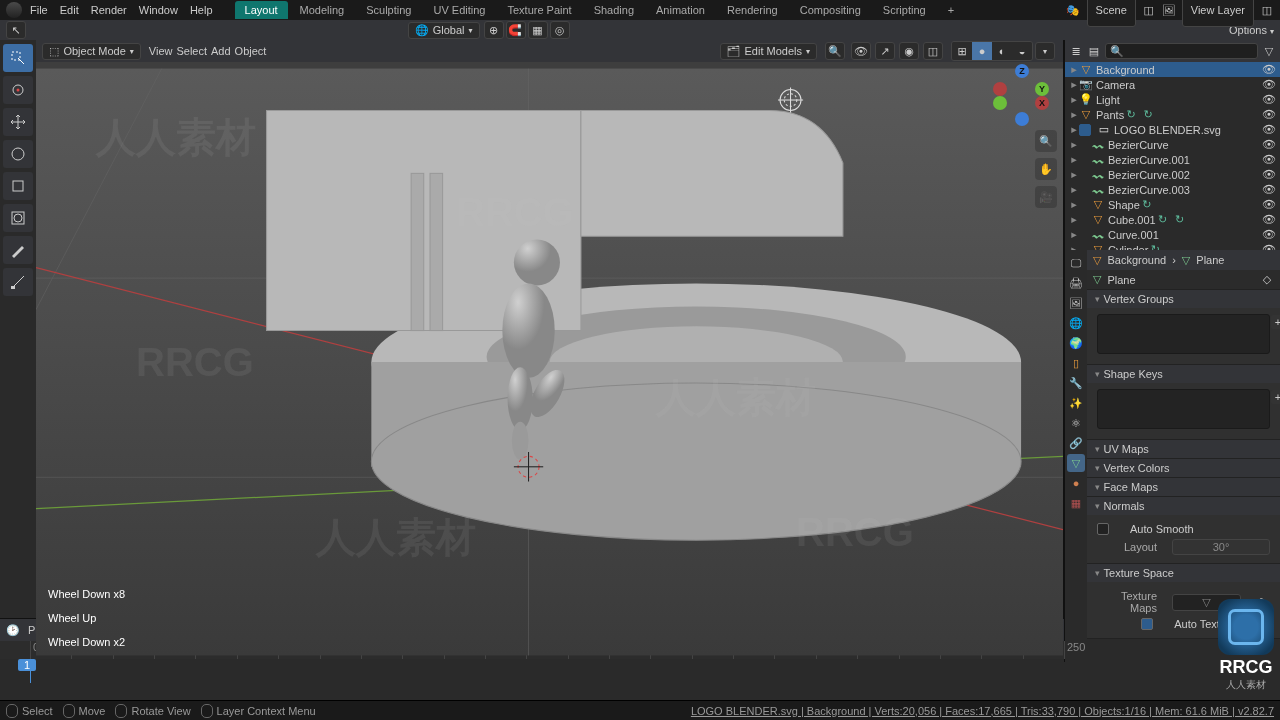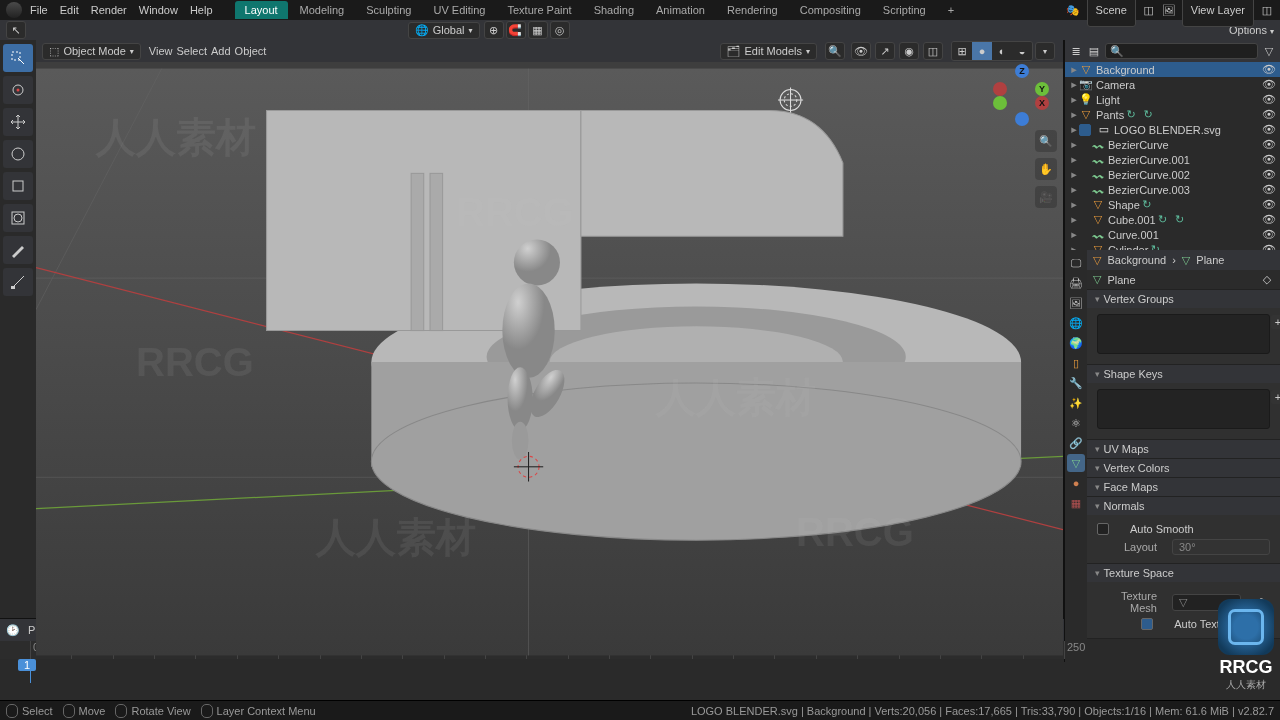--- a/index.html
+++ b/index.html
@@ -64,39 +64,39 @@
   .prop-header { background:#333438; height:20px; display:flex; align-items:center; padding:0 6px; gap:6px;}
   .prop-sub { background:#2b2b2b; height:20px; display:flex; align-items:center; padding:0 6px; gap:6px; border-bottom:1px solid #222;}
   .panel-section { border-bottom:1px solid #222; }
   .panel-head { background:#333438; padding:3px 8px; cursor:pointer; display:flex; align-items:center;}
   .panel-head::before{ content:"▾"; font-size:9px; margin-right:4px; color:#888;}
   .panel-content { padding:6px 10px; background:#303030; }
   .list-box { background:#232323; border:1px solid #1a1a1a; border-radius:3px; height:40px; margin-bottom:4px; position:relative;}
   .list-box .plus { position:absolute; right:-16px; top:0; width:14px; height:14px; background:#333; border-radius:2px; display:flex; align-items:center; justify-content:center;}
   .field-row { display:flex; align-items:center; gap:15px; padding:2px 0;}
   .field-label { flex:0 0 60px; text-align:right; color:#aaa;}
-  .num-field { flex:1; background:#333; border:1px solid #444; border-radius:3px; padding:1px 6px; text-align:left; color:#888;}
+  .num-field { flex:1; background:#333; border:1px solid #444; border-radius:3px; padding:1px 6px; text-align:center; color:#888;}
   .chk { width:12px;height:12px;border:1px solid #666;border-radius:2px;display:inline-block;margin-right:6px;background:#222;}
   
   .dopesheet { position:absolute; left:0; right:216px; bottom:38px; height:64px; background:#232323; border-top:1px solid #111;}
   .dope-header { height:22px; display:flex; align-items:center; padding:0 6px; gap:8px; background:#333438;}
   .transport { display:flex; align-items:center; gap:2px; margin:0 auto;}
   .transport .tb { width:18px;height:16px;display:flex;align-items:center;justify-content:center;color:#ccc;cursor:pointer;}
   .frame-fields { display:flex; align-items:center; gap:4px; margin-left:auto;}
   .ff { background:#2b2b2b; border:1px solid #444; border-radius:3px; padding:1px 6px; min-width:36px; text-align:right;}
   .timeline-ruler { height:18px; background:#2c2c2c; display:flex; align-items:center; font-size:10px; color:#888; position:relative;}
   .timeline-ruler .tick { position:absolute; top:0; height:100%; border-left:1px solid #444; padding-left:2px;}
   .timeline-body { height:24px; background:#2a2a2a; position:relative;}
   .playhead { position:absolute; top:0; bottom:0; width:1px; background:#4a90d9; }
   .playhead-badge { position:absolute; top:0; left:-12px; background:#4a90d9; color:#fff; padding:0 6px; border-radius:2px;}
   
   .status-bar { position:absolute; bottom:0; left:0; right:0; height:20px; background:#1a1a1a; border-top:1px solid #000; display:flex; align-items:center; padding:0 6px; gap:10px; }
   .status-bar .sb { display:flex; align-items:center; gap:4px; color:#999;}
   .mouse-ic { width:12px;height:14px;border:1px solid #666;border-radius:5px;}
-  .status-info { margin-left:auto; color:#999;}
+  .status-info { margin-left:auto; color:#999;text-decoration:underline;}
   
   .corner-logo { position:absolute; right:6px; bottom:28px; z-index:50; text-align:center; }
   .corner-logo .hex { width:56px;height:56px;border-radius:12px; background:radial-gradient(circle,#2d6fa8 30%,#123a5a 80%); margin:0 auto; position:relative;}
   .corner-logo .hex::after{content:"";position:absolute;inset:10px;border:3px solid #6bb6ee;border-radius:7px;transform:rotate(0deg);}
   .corner-logo .txt { color:#fff; font-weight:bold; font-size:18px; margin-top:2px;}
   .corner-logo .sub { color:#aaa; font-size:10px;}
   svg { display:block; }
 </style>
 </head>
 <body>
@@ -298,20 +298,25 @@
     </div>
 
     <div class="watermark" style="top:70px;left:60px">人人素材</div>
     <div class="watermark" style="top:150px;left:420px">RRCG</div>
     <div class="watermark" style="top:300px;left:100px">RRCG</div>
     <div class="watermark" style="top:330px;left:620px">人人素材</div>
     <div class="watermark" style="top:470px;left:280px">人人素材</div>
     <div class="watermark" style="top:470px;left:760px">RRCG</div>
 
 
+    <div class="key-log">
+      <div>Wheel Down x8</div>
+      <div>Wheel Up</div>
+      <div>Wheel Down x2</div>
+    </div>
 
     <div class="nav-gizmo">
       <div class="gizmo-axis" style="top:-4px;left:18px;background:#3d7dd6">Z</div>
       <div class="gizmo-axis" style="top:14px;left:-4px;background:#b04040"></div>
       <div class="gizmo-axis" style="top:14px;left:38px;background:#6cbf3a">Y</div>
       <div class="gizmo-axis" style="top:28px;left:-4px;background:#6cbf3a"></div>
       <div class="gizmo-axis" style="top:28px;left:38px;background:#b04040">X</div>
       <div class="gizmo-axis" style="top:44px;left:18px;background:#3d7dd6"></div>
     </div>
     <div class="nav-icons">
@@ -512,21 +517,21 @@
                 <div class="num-field">30°</div>
               </div>
           </div>
         </div>
         <div class="panel-section">
           <div class="panel-head">
               <span>Texture Space</span>
             </div>
           <div class="panel-content">
             <div class="field-row">
-                <span class="field-label">Texture Mesh</span>
+                <span class="field-label">Texture Maps</span>
                 <div class="num-field" style="background:#222">▽</div>
                 <span class="mini-icon">✎</span>
               </div>
             <div class="field-row" style="justify-content:flex-end">
                 <span class="chk" style="background:#2d5c8d"></span>
                 <span>Auto Texture Space</span>
               </div>
           </div>
         </div>
       </div>

